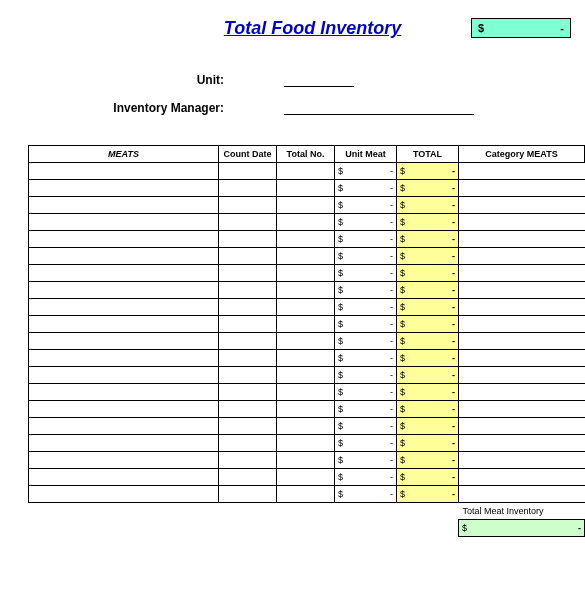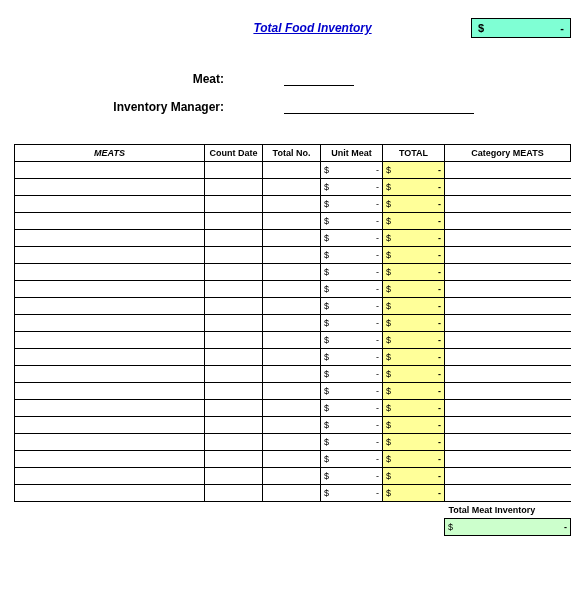--- a/index.html
+++ b/index.html
@@ -19,21 +19,21 @@
     display: flex;
     align-items: flex-start;
     margin-bottom: 6px;
   }
   .title-wrap {
     flex: 1;
     text-align: center;
     padding-left: 140px;
   }
   .title {
-    font-size: 12px;
+    font-size: 18px;
     font-weight: bold;
     font-style: italic;
     color: #0000cc;
     text-decoration: underline;
   }
   .total-box {
     width: 100px;
     height: 20px;
     background: #7fffd4;
     border: 1px solid #000;
@@ -72,20 +72,21 @@
   .form-line-long {
     width: 190px;
     border-bottom: 1px solid #000;
     height: 14px;
     margin-left: 50px;
   }
   table.inv {
     border-collapse: collapse;
     width: 100%;
     font-size: 10px;
+    margin-left: 14px;
   }
   table.inv th, table.inv td {
     border: 1px solid #000;
     height: 17px;
     padding: 0 3px;
     vertical-align: middle;
   }
   table.inv th {
     text-align: center;
     font-weight: bold;
@@ -110,21 +111,21 @@
   }
   .money-cell .mc { display: flex; justify-content: space-between; }
   .money-cell .mc span:first-child { font-weight: normal; }
   .money-cell .mc span:last-child { text-align: right; }
   td.yellow { background: #ffff99; font-weight: bold; }
   td.green  { background: #ccffcc; font-weight: bold; }
   td.noborder { border: none !important; }
   td.noborder-lr { border-left: none !important; border-right: none !important; border-bottom: none !important; }
   .footer-label {
     font-size: 9px;
-    font-weight: bold;
+    font-weight: normal;
     text-align: left;
     padding-left: 4px !important;
     border-left: none !important;
     border-right: none !important;
     border-top: 1px solid #000 !important;
     border-bottom: none !important;
   }
 </style>
 </head>
 <body>
@@ -136,21 +137,21 @@
       <span class="title">Total Food Inventory</span>
     </div>
     <div class="total-box">
       <span class="currency">$</span>
       <span class="dash">-</span>
     </div>
   </div>
 
   <div class="form-area">
     <div class="form-row">
-      <div class="form-label">Meat:</div>
+      <div class="form-label">Unit:</div>
       <div class="form-line-short"></div>
     </div>
     <div class="form-row">
       <div class="form-label">Inventory Manager:</div>
       <div class="form-line-long"></div>
     </div>
   </div>
 
   <table class="inv">
     <colgroup>

